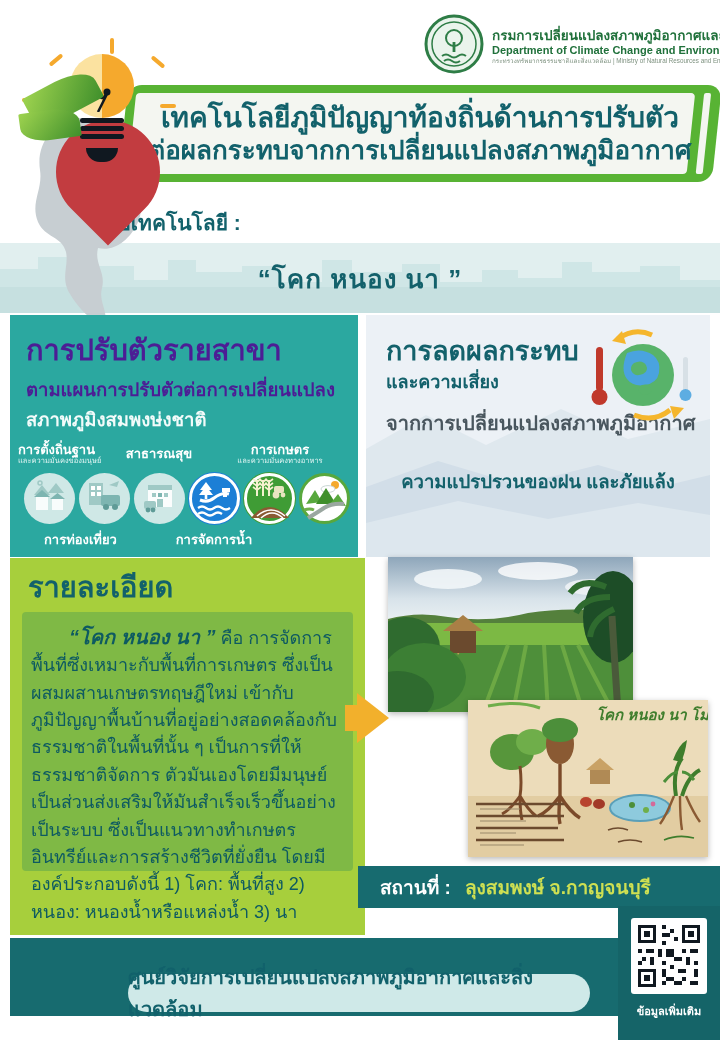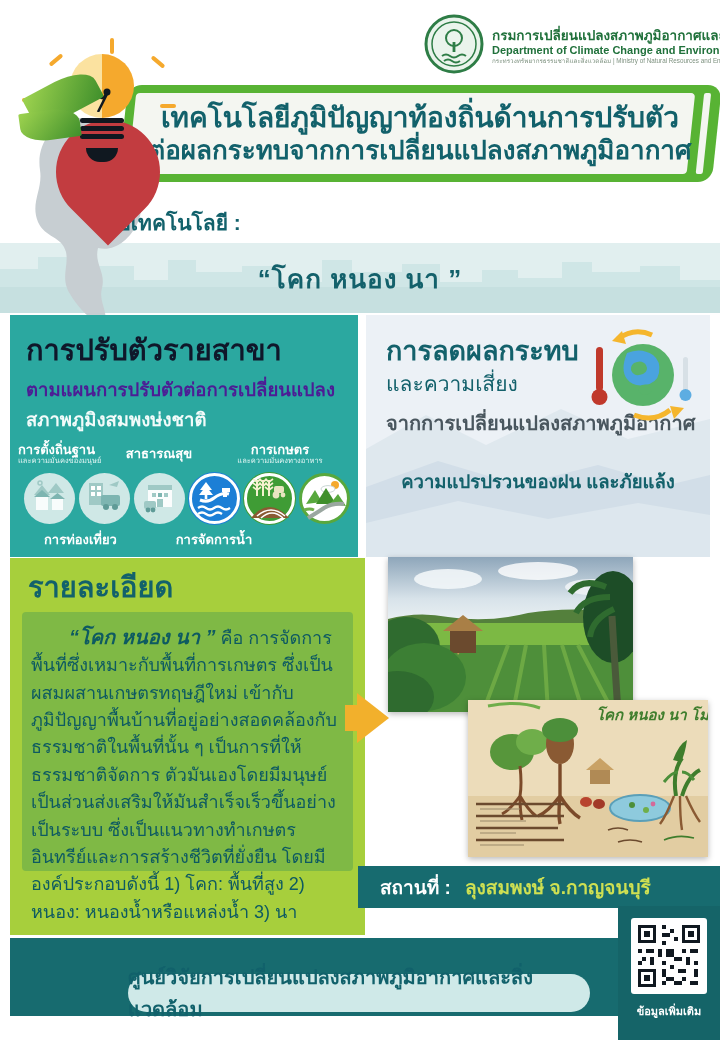--- a/index.html
+++ b/index.html
@@ -37,35 +37,35 @@
 
   .tech-label { position:absolute; left:104px; top:206px; font-size:21px; font-weight:bold; color:#12616b; z-index:5; }
 
   
   .city-band { position:absolute; left:0; top:243px; width:720px; height:70px; background:#e1efef; z-index:1; }
   .tech-name { position:absolute; left:0; top:258px; width:720px; text-align:center; font-size:26px; font-weight:bold; color:#13616b; z-index:4; letter-spacing:1px; }
   .map-th { position:absolute; left:18px; top:118px; z-index:2; }
 
   
   .adapt-box { position:absolute; left:10px; top:315px; width:348px; height:242px; background:#2ba8a0; z-index:2; }
-  .adapt-title { position:absolute; left:16px; top:12px; font-size:29px; font-weight:bold; color:#0f172a; }
+  .adapt-title { position:absolute; left:16px; top:12px; font-size:29px; font-weight:bold; color:#4c1d95; }
   .adapt-sub1 { position:absolute; left:16px; top:60px; font-size:18.5px; font-weight:bold; color:#4c1d95; }
   .adapt-sub2 { position:absolute; left:16px; top:90px; font-size:18.5px; font-weight:bold; color:#f2fbfa; }
   .sec-label { position:absolute; color:#ffffff; font-weight:bold; font-size:13px; line-height:1.1; }
   .sec-sub { display:block; font-size:7.5px; font-weight:normal; color:#e3f6f4; }
   .circle { position:absolute; width:51px; height:51px; border-radius:50%; top:158px; }
   .circle.faded { background:#cfe8e6; }
   .circle svg { position:absolute; left:0; top:0; }
   .circle.active-blue { background:#1c7fd6; border:3px solid #ffffff; box-shadow:0 0 0 1px #1c7fd6; }
   .circle.active-green { background:#3f9c35; border:3px solid #ffffff; box-shadow:0 0 0 1px #3f9c35; }
   .circle.active-nat { background:#ffffff; border:3px solid #58a83d; }
 
   .mitig-box { position:absolute; left:366px; top:315px; width:344px; height:242px; background:#ecf1f6; overflow:hidden; z-index:2; }
   .mitig-t1 { position:absolute; left:20px; top:14px; font-size:27px; font-weight:bold; color:#13616b; }
-  .mitig-t2 { position:absolute; left:20px; top:52px; font-size:21px; font-weight:normal; color:#13616b; }
+  .mitig-t2 { position:absolute; left:20px; top:52px; font-size:18px; font-weight:bold; color:#13616b; }
   .mitig-sub { position:absolute; left:20px; top:92px; font-size:20px; font-weight:bold; color:#49565e; }
   .mitig-risk { position:absolute; left:0; top:152px; width:344px; text-align:center; font-size:18.5px; font-weight:bold; color:#13616b; z-index:2; }
   .mitig-mounts { position:absolute; left:0; bottom:0; }
   .globe-wrap { position:absolute; right:8px; top:8px; }
 
   
   .detail-box { position:absolute; left:10px; top:558px; width:355px; height:377px; background:#a7cf3c; z-index:2; }
   .detail-head { position:absolute; left:18px; top:6px; font-size:29px; font-weight:bold; color:#12616b; }
   .detail-panel { position:absolute; left:12px; top:54px; width:331px; height:259px; background:#7fb945; border-radius:4px; padding:10px 9px; }
   .detail-text { font-size:18px; line-height:1.52; color:#0e5a61; text-indent:38px; }

